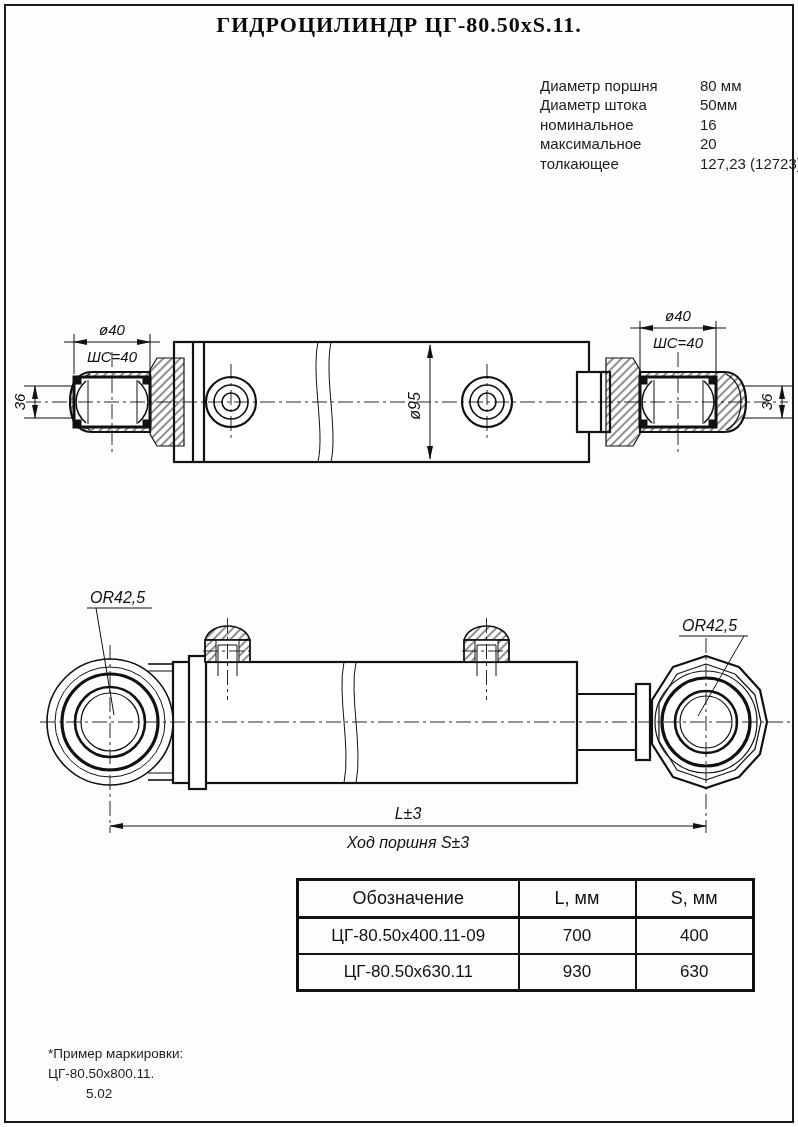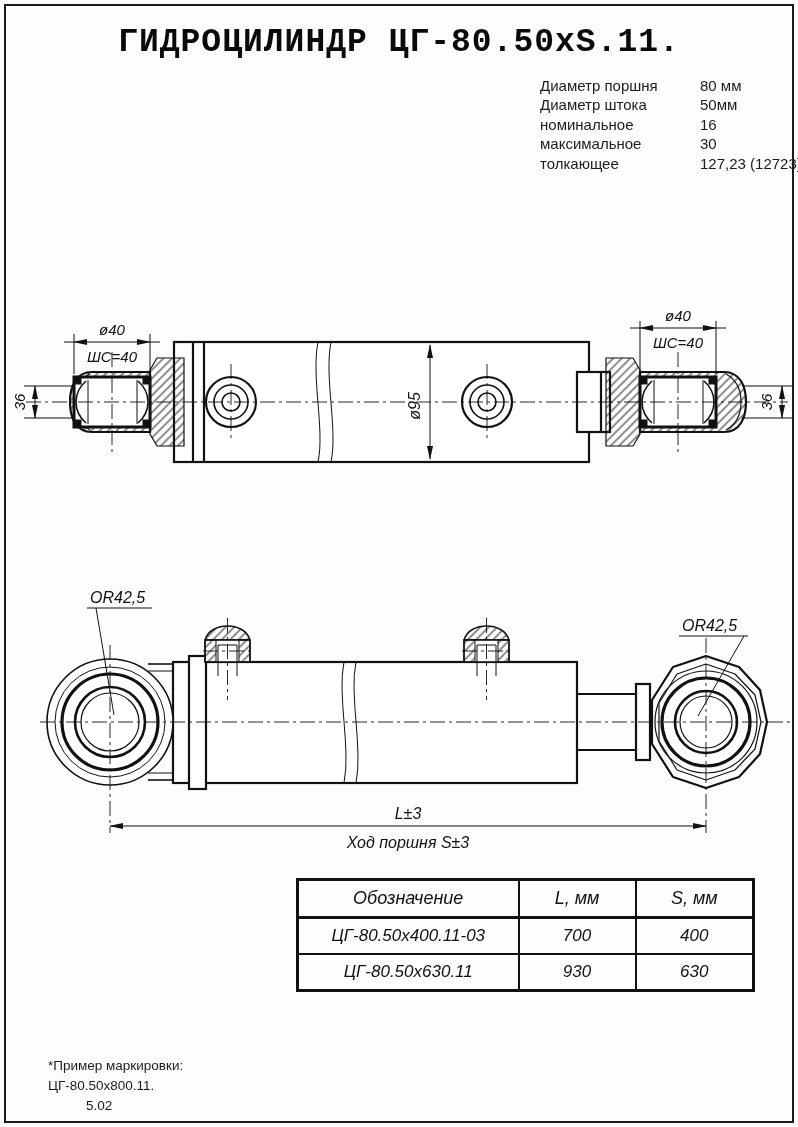--- a/index.html
+++ b/index.html
@@ -1,43 +1,43 @@
 <!DOCTYPE html>
 <html><head>
 <meta charset="utf-8">
 <style>
   html,body{margin:0;padding:0;background:#e8e8e8;}
   .page{position:relative;width:798px;height:1127px;background:#fdfdfd;font-family:"Liberation Sans",sans-serif;color:#111;overflow:hidden;margin:0 auto;}
   .frame{position:absolute;inset:4px;border:2px solid #1a1a1a;pointer-events:none;}
-  .title{position:absolute;top:24px;left:0;width:100%;margin:0;text-align:center;
-         font-family:Liberation Mono, monospace;font-weight:bold;font-size:33px;letter-spacing:1px;color:#0a0a0a;}
+  .title{position:absolute;top:12px;left:0;width:100%;margin:0;text-align:center;
+         font-family:Liberation Serif, serif;font-weight:bold;font-size:22px;letter-spacing:1px;color:#0a0a0a;}
   .specs{position:absolute;left:500px;top:76px;font-size:15px;line-height:19.4px;color:#1c1c1c;margin-left:40px;}
   .srow{display:flex;white-space:nowrap;}
   .slabel{width:160px;flex:none;}
   .sval{flex:none;}
   svg{position:absolute;left:0;display:block;}
   .svg-top{top:280px;}
   .svg-bot{top:555px;}
   .s1{stroke:#111;stroke-width:1;fill:none;}
   .s12{stroke:#111;stroke-width:1.2;fill:none;}
   .s15{stroke:#111;stroke-width:1.6;fill:none;}
   .s2{stroke:#111;stroke-width:2.2;fill:none;}
   .s3{stroke:#111;stroke-width:3;fill:none;}
   .wf{fill:#fff;}
   .cl{stroke:#111;stroke-width:0.9;fill:none;stroke-dasharray:15 4 3 4;}
   .dim{stroke:#111;stroke-width:1;fill:none;}
   .dtext{font-family:"Liberation Sans",sans-serif;font-style:italic;font-size:15px;fill:#111;}
   .dtext16{font-family:"Liberation Sans",sans-serif;font-style:italic;font-size:16px;fill:#111;}
   .sizes{position:absolute;left:296px;top:878px;border-collapse:collapse;table-layout:fixed;
          border:3px solid #111;background:#fdfdfd;}
   .sizes th,.sizes td{border:2px solid #111;text-align:center;vertical-align:middle;
-         font-style:italic;font-family:"Liberation Sans",sans-serif;white-space:nowrap;overflow:hidden;}
+         font-family:"Liberation Sans",sans-serif;white-space:nowrap;overflow:hidden;}
   .sizes th{height:33px;font-size:18px;font-weight:normal;border-bottom:3px solid #111;}
   .sizes td{height:32px;font-size:17px;}
-  .footnote{position:absolute;left:48px;top:1044px;font-size:13.5px;line-height:20px;color:#1c1c1c;margin-top:12px;}
+  .footnote{position:absolute;left:48px;top:1044px;font-size:13.5px;line-height:20px;color:#1c1c1c;}
   .fn3{padding-left:38px;}
 </style>
 </head>
 <body>
 
 <div class="page">
   <div class="frame"></div>
 
   <h1 class="title">ГИДРОЦИЛИНДР ЦГ-80.50xS.11.</h1>
 
@@ -49,21 +49,21 @@
     <div class="srow">
         <span class="slabel">Диаметр штока</span>
         <span class="sval">50мм</span>
       </div>
     <div class="srow">
         <span class="slabel">номинальное</span>
         <span class="sval">16</span>
       </div>
     <div class="srow">
         <span class="slabel">максимальное</span>
-        <span class="sval">30</span>
+        <span class="sval">20</span>
       </div>
     <div class="srow">
         <span class="slabel">толкающее</span>
         <span class="sval">127,23 (12723)</span>
       </div>
   </div>
 
   <svg class="svg-top" width="798" height="220" viewBox="0 280 798 220">
     <defs>
       <pattern id="hT" width="6" height="6" patternUnits="userSpaceOnUse" patternTransform="rotate(45)">
@@ -271,21 +271,21 @@
       </colgroup>
     <thead>
       <tr>
         <th>Обозначение</th>
         <th>L, мм</th>
         <th>S, мм</th>
       </tr>
     </thead>
     <tbody>
       <tr>
-        <td>ЦГ-80.50x400.11-03</td>
+        <td>ЦГ-80.50x400.11-09</td>
         <td>700</td>
         <td>400</td>
       </tr>
       <tr>
         <td>ЦГ-80.50x630.11</td>
         <td>930</td>
         <td>630</td>
       </tr>
     </tbody>
   </table>

